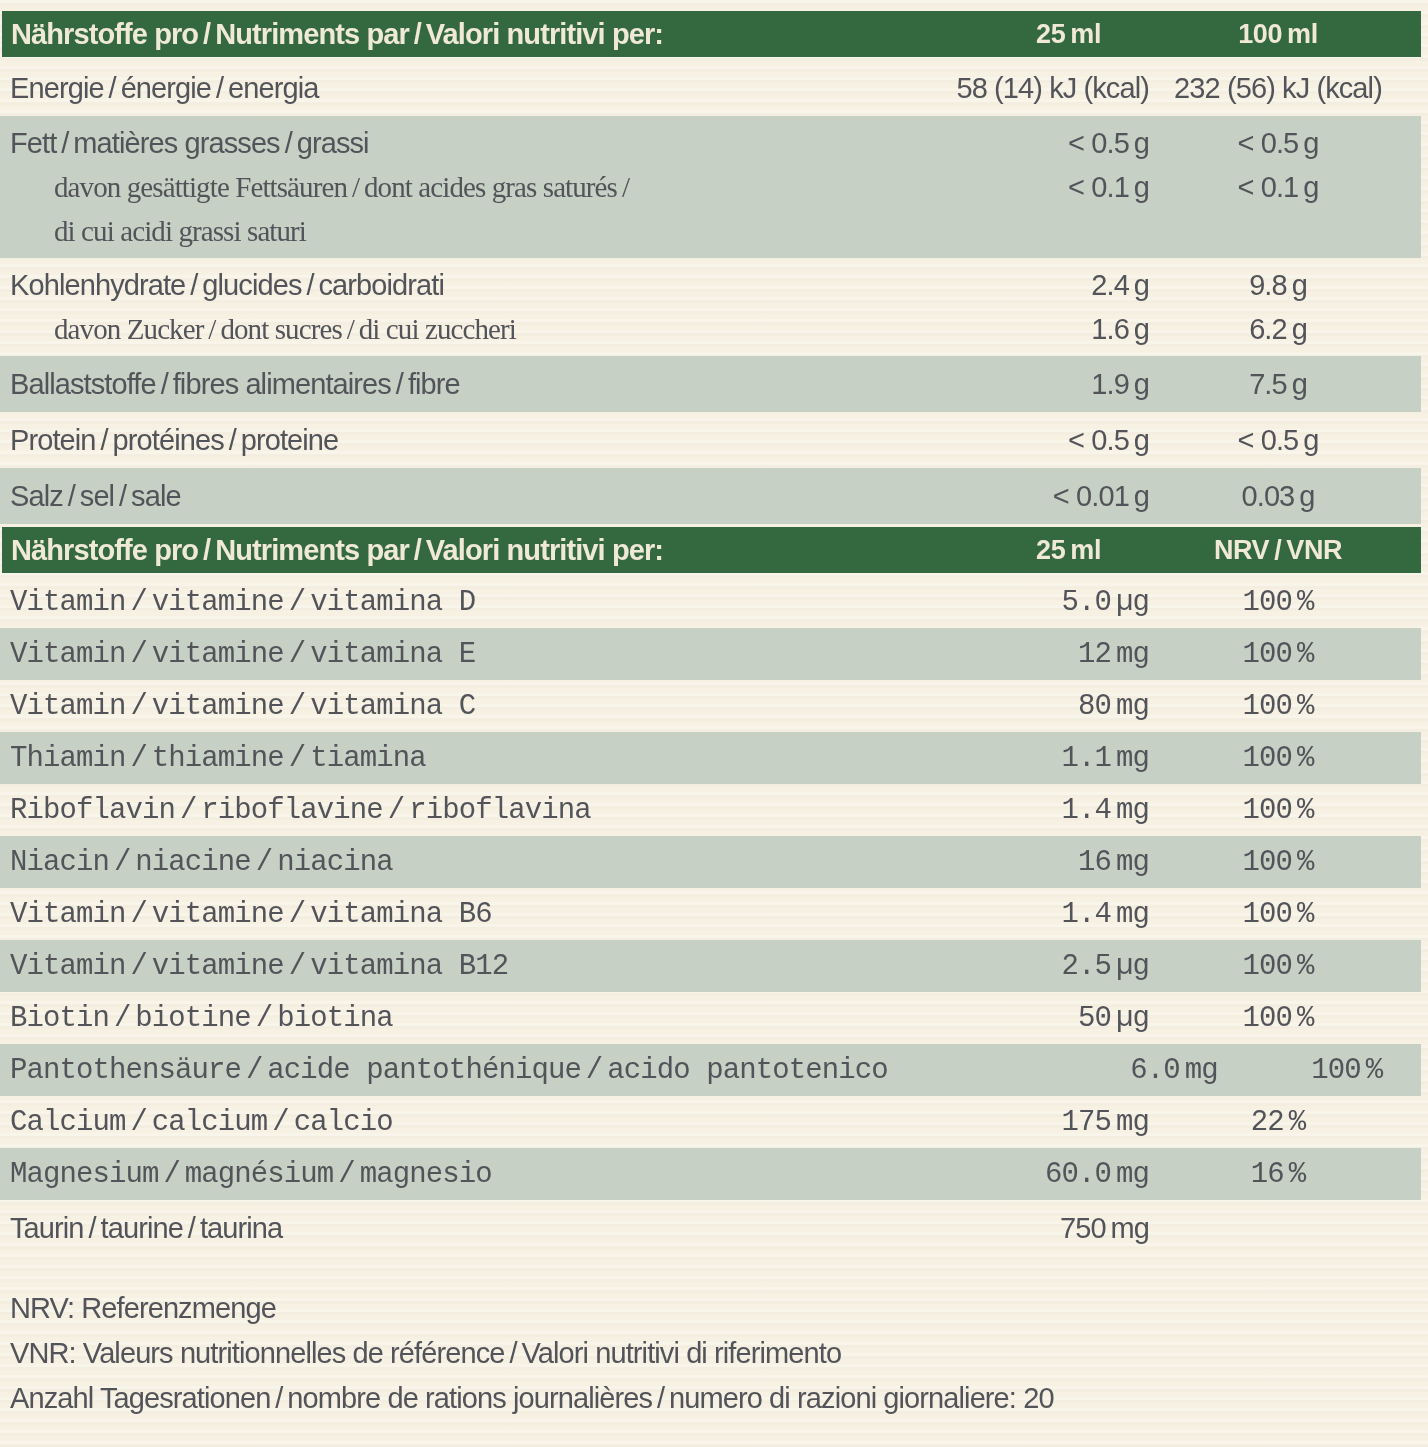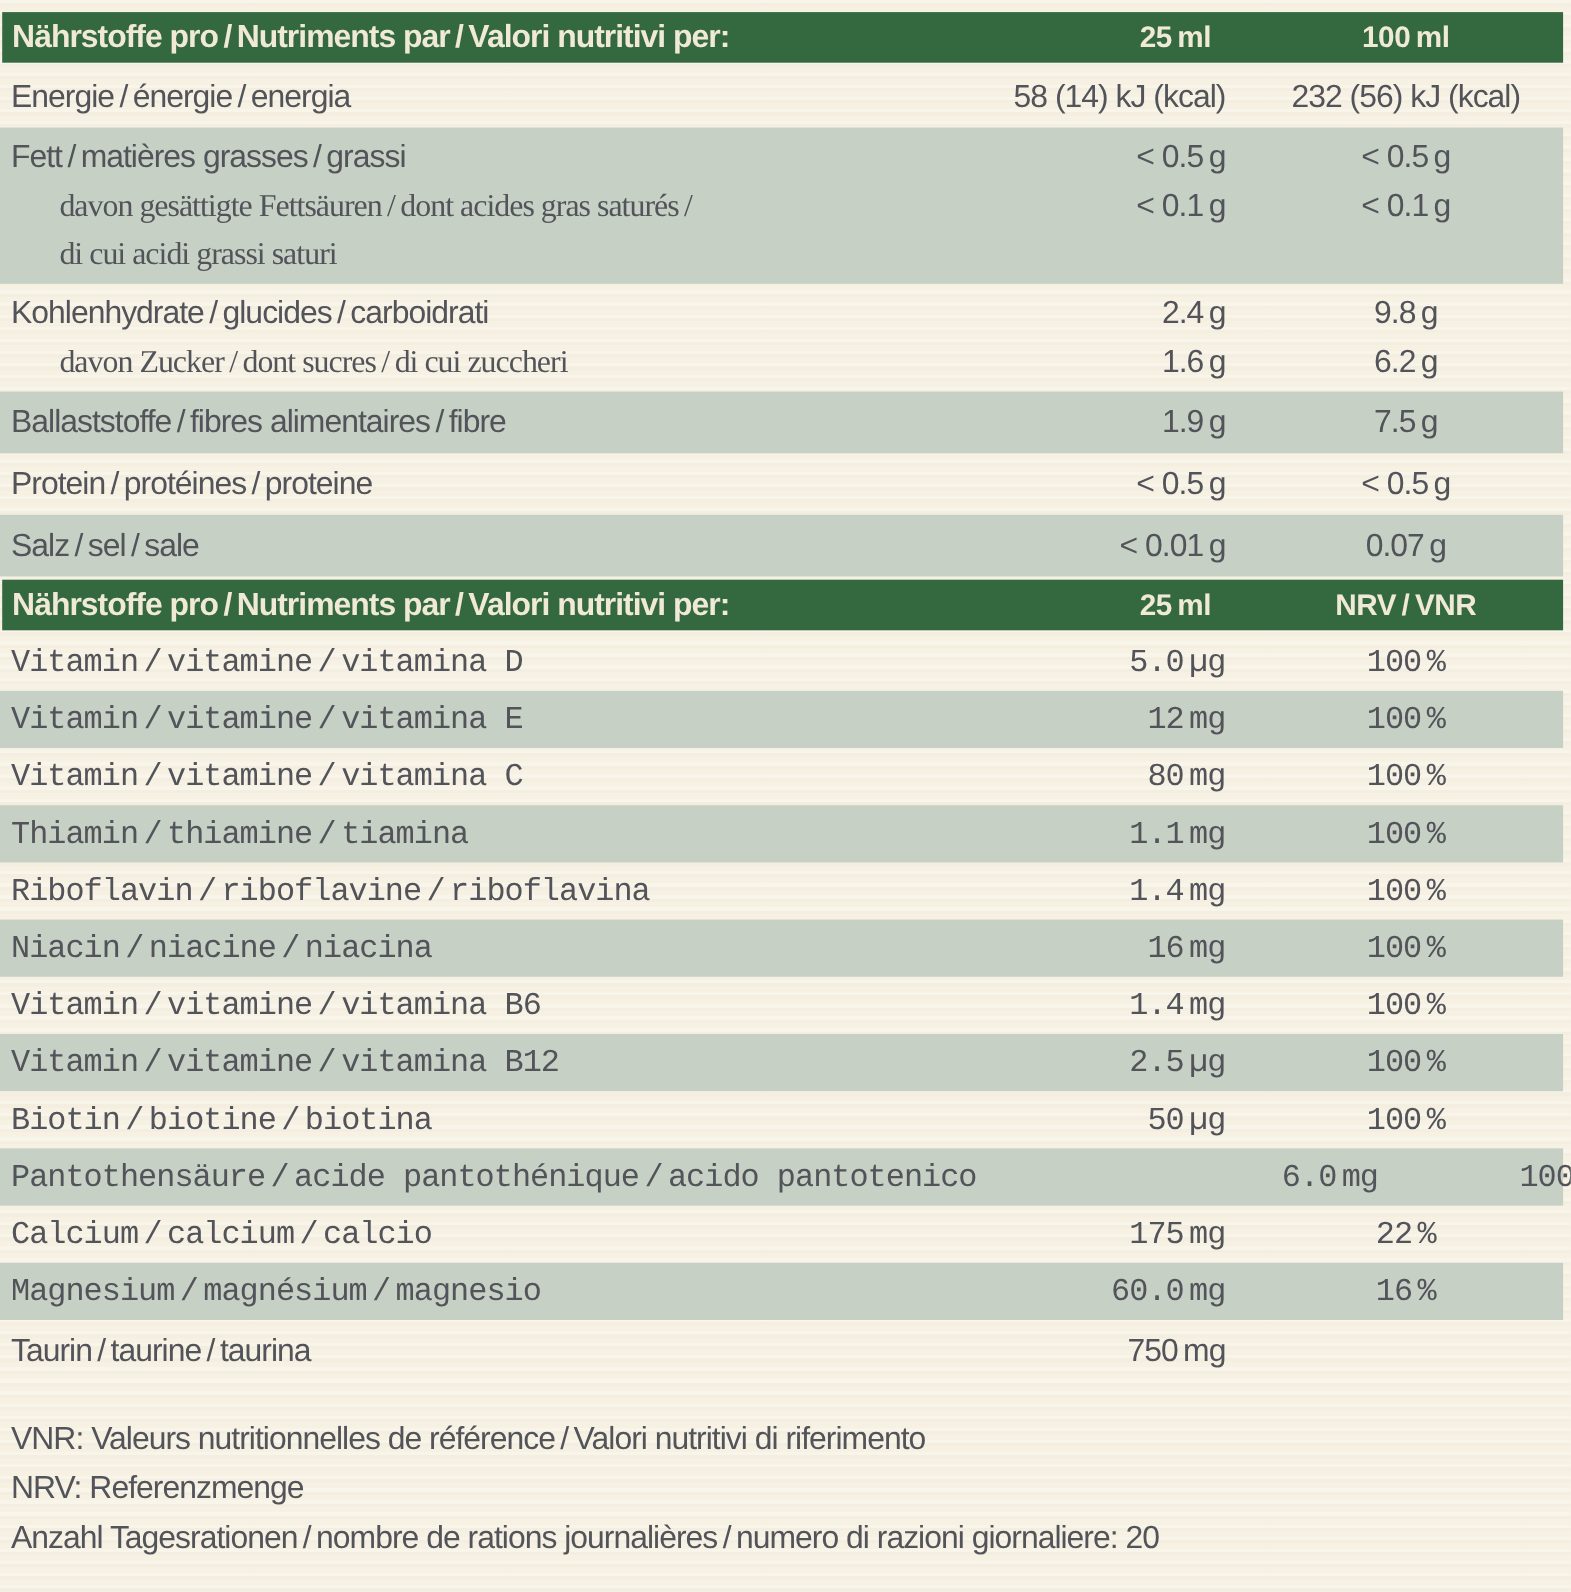--- a/index.html
+++ b/index.html
@@ -32,21 +32,21 @@
     font-size:31px;
     letter-spacing:-0.4px;
     gap:48px;
   }
   .bar .lbl{padding-left:9px;}
   
   .rows{display:block;}
   .row{margin:0 7px 0 0;}
   .row.green{background:#c6d0c5;}
   .row.cream{background:transparent;}
-  .line{display:flex;align-items:center;gap:35px;}
+  .line{display:flex;align-items:center;}
   .s1 .row.single .line{height:56px;}
   .s2 .row.single .line{height:52px;font-family:Liberation Mono, monospace;}
   .s3 .row.single .line{height:56px;}
   .row.multi{padding:5px 0;}
   .row.multi .line{height:44px;}
   .lbl{
     flex:1 1 auto;
     padding-left:10px;
     white-space:nowrap;
     font-size:29px;
@@ -137,21 +137,21 @@
           <div class="line">
             <span class="lbl">Protein / protéines / proteine</span>
             <span class="col-a">&lt; 0.5 g</span>
             <span class="col-b">&lt; 0.5 g</span>
           </div>
         </div>
         <div class="row green single">
           <div class="line">
             <span class="lbl">Salz / sel / sale</span>
             <span class="col-a">&lt; 0.01 g</span>
-            <span class="col-b">0.07 g</span>
+            <span class="col-b">0.03 g</span>
           </div>
         </div>
       </div>
   </div>
 
   <div class="section s2">
     <div class="bar">
       <span class="lbl">Nährstoffe pro / Nutriments par / Valori nutritivi per:</span>
       <span class="col-a">25 ml</span>
       <span class="col-b">NRV / VNR</span>
@@ -250,18 +250,18 @@
           <div class="line">
             <span class="lbl">Taurin / taurine / taurina</span>
             <span class="col-a">750 mg</span>
             <span class="col-b"></span>
           </div>
         </div>
       </div>
   </div>
 
   <div class="footer">
+    <div class="footer-line">NRV: Referenzmenge</div>
     <div class="footer-line">VNR: Valeurs nutritionnelles de référence / Valori nutritivi di riferimento</div>
-    <div class="footer-line">NRV: Referenzmenge</div>
     <div class="footer-line">Anzahl Tagesrationen / nombre de rations journalières / numero di razioni giornaliere: 20</div>
   </div>
 
 </div>
 
 </body></html>

